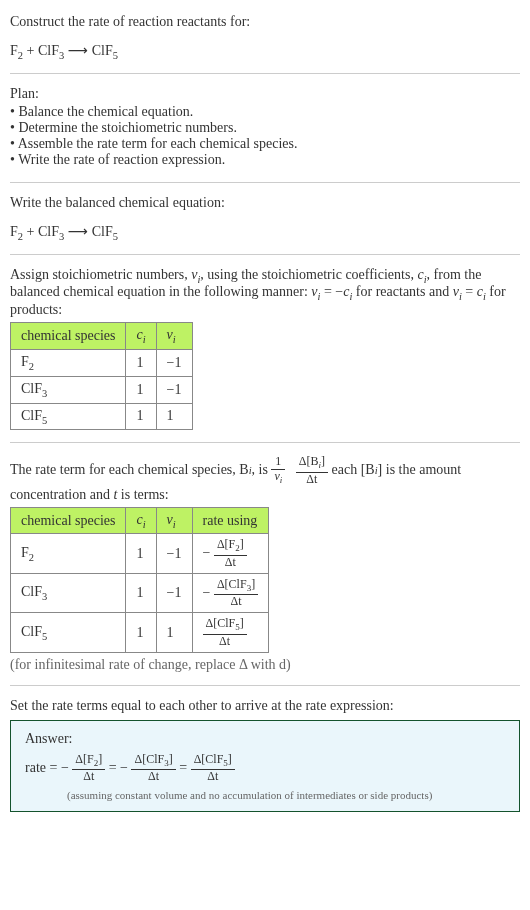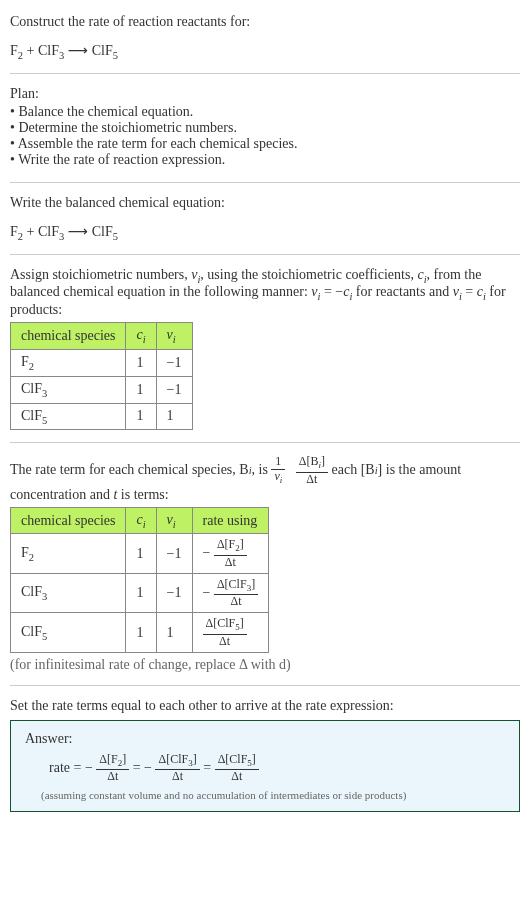--- a/index.html
+++ b/index.html
@@ -74,27 +74,26 @@
   .answer-box {
     background: #eaf6fb;
     border: 1px solid #14532d;
     padding: 10px 14px;
     margin-top: 6px;
   }
   .answer-box .label {
     margin-bottom: 6px;
   }
   .answer-box .rate {
-    margin-left: 24px;
     margin-bottom: 6px;
   }
   .answer-box .assume {
     font-size: 11px;
     color: #666;
-    margin-left: 16px;
+    margin-left: 42px;
   }
   .inline-mid { vertical-align: middle; }
 </style>
 </head>
 <body>
 
 <div class="section">
   <div>Construct the rate of reaction reactants for:</div>
   <div class="eq-line">
     <span><span>F</span><sub>2</sub></span>

